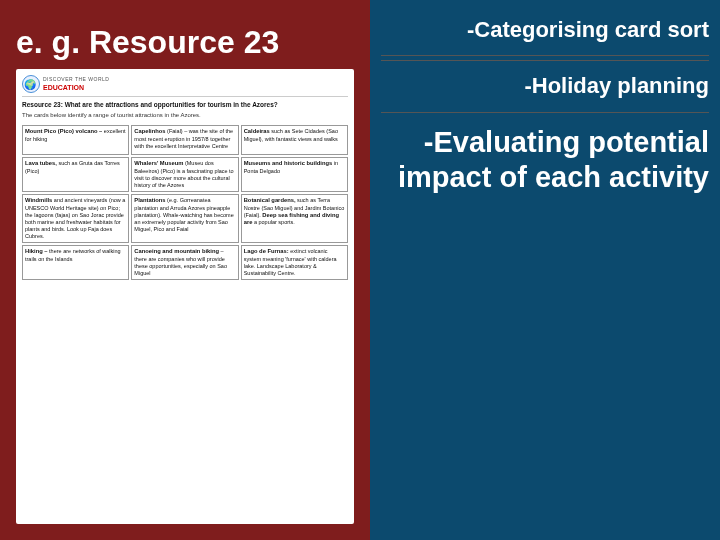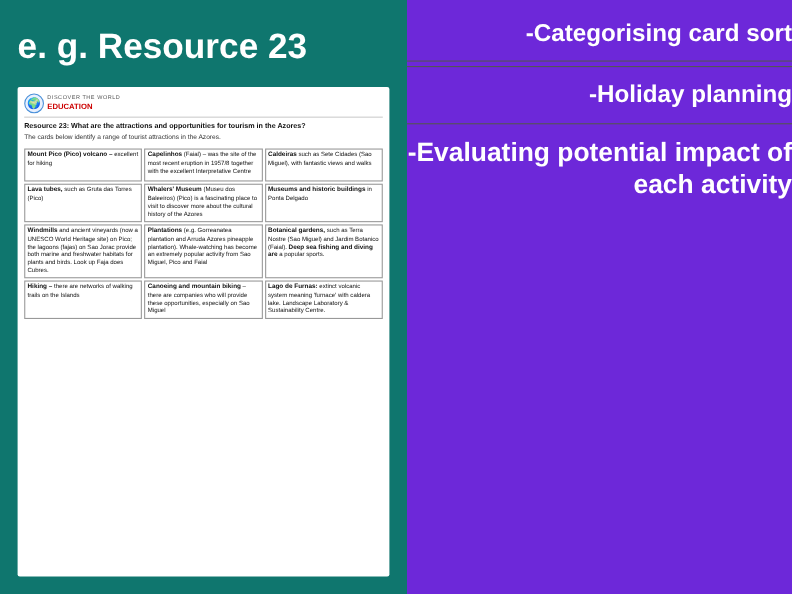--- a/index.html
+++ b/index.html
@@ -8,25 +8,24 @@
       height: 540px;
       background: #1a1a1a;
       font-family: Arial, sans-serif;
       display: flex;
       overflow: hidden;
     }
 
     .left-panel {
       width: 370px;
       height: 540px;
-      background: #0f766e;
+      background: #7f1d1d;
       padding: 16px;
       display: flex;
       flex-direction: column;
-      gap: 10px;
     }
 
     .title {
       color: #ffffff;
       font-size: 32px;
       font-weight: bold;
       padding: 8px 0;
     }
 
     .resource-card {
@@ -113,38 +112,38 @@
       min-height: 30px;
     }
 
     .card-cell b {
       font-size: 5.8px;
     }
 
     .right-panel {
       width: 350px;
       height: 540px;
-      background: #6d28d9;
+      background: #0c4a6e;
       display: flex;
       flex-direction: column;
-      padding: 12px 0;
+      padding: 12px 11px;
       gap: 0;
     }
 
     .bullet-item {
       color: #ffffff;
       font-size: 22px;
       font-weight: bold;
       line-height: 1.2;
       padding: 10px 0;
       text-align: right;
     }
 
     .bullet-item.large {
-      font-size: 24px;
+      font-size: 29px;
     }
 
     .bullet-item.first {
       padding-top: 5px;
     }
 
     .divider {
       border: none;
       border-top: 1px solid #555;
       margin: 2px 0;

